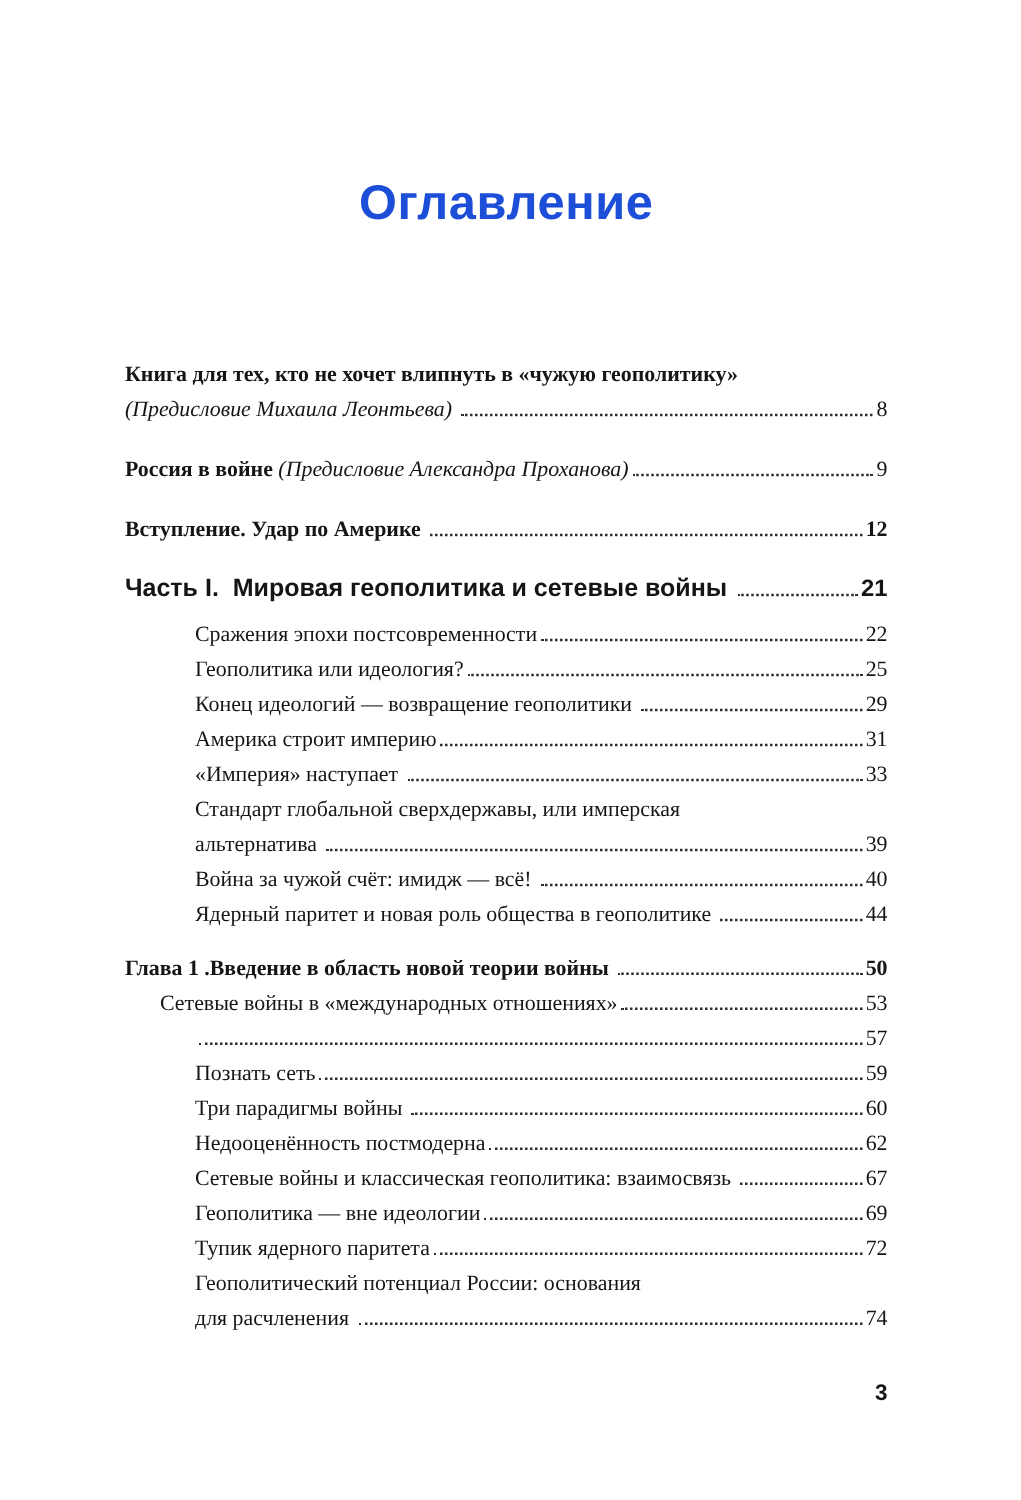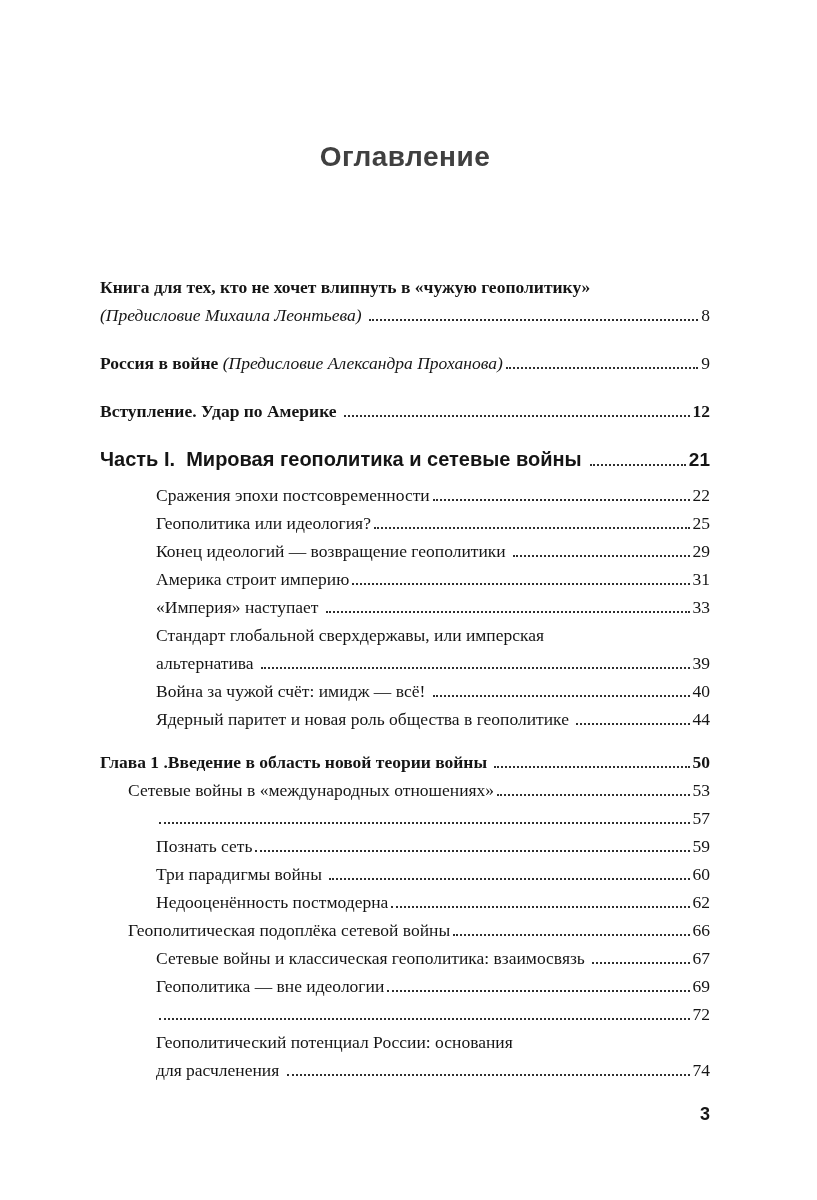--- a/index.html
+++ b/index.html
@@ -12,24 +12,24 @@
     overflow: hidden;
   }
   .page {
     position: absolute;
     inset: 0;
     padding: 142px 107px 0 100px;
   }
   .title {
     font-family: "Liberation Sans", "DejaVu Sans", sans-serif;
     font-weight: 700;
-    font-size: 28px;
+    font-size: 39px;
     line-height: 1.1;
     text-align: center;
-    color: #404040;
+    color: #1d4ed8;
     margin-bottom: 100px;
     letter-spacing: 0.5px;
   }
   .toc { width: 100%; }
   .entry {
     font-size: 17.5px;
     line-height: 28px;
   }
   .entry.gap-lg { margin-top: 20px; }
   .entry.gap-md { margin-top: 15px; }
@@ -198,43 +198,37 @@
           <span class="pagenum">60</span>
         </div>
       </div>
       <div class="entry indent-2">
         <div class="line">
           <span class="label"><span class="seg-normal">Недооценённость постмодерна</span></span>
           <span class="leader"></span>
           <span class="pagenum">62</span>
         </div>
       </div>
-      <div class="entry indent-1">
-        <div class="line">
-          <span class="label"><span class="seg-normal">Геополитическая подоплёка сетевой войны</span></span>
-          <span class="leader"></span>
-          <span class="pagenum">66</span>
-        </div>
-      </div>
       <div class="entry indent-2">
         <div class="line">
           <span class="label"><span class="seg-normal">Сетевые войны и классическая геополитика: взаимосвязь </span></span>
           <span class="leader"></span>
           <span class="pagenum">67</span>
         </div>
       </div>
       <div class="entry indent-2">
         <div class="line">
           <span class="label"><span class="seg-normal">Геополитика — вне идеологии</span></span>
           <span class="leader"></span>
           <span class="pagenum">69</span>
         </div>
       </div>
       <div class="entry indent-2">
         <div class="line">
+          <span class="label"><span class="seg-normal">Тупик ядерного паритета</span></span>
           <span class="leader"></span>
           <span class="pagenum">72</span>
         </div>
       </div>
       <div class="entry indent-2">
         <div class="line">
           <span class="label"><span class="seg-normal">Геополитический потенциал России: основания</span></span>
         </div>
         <div class="line">
           <span class="label"><span class="seg-normal">для расчленения </span></span>

